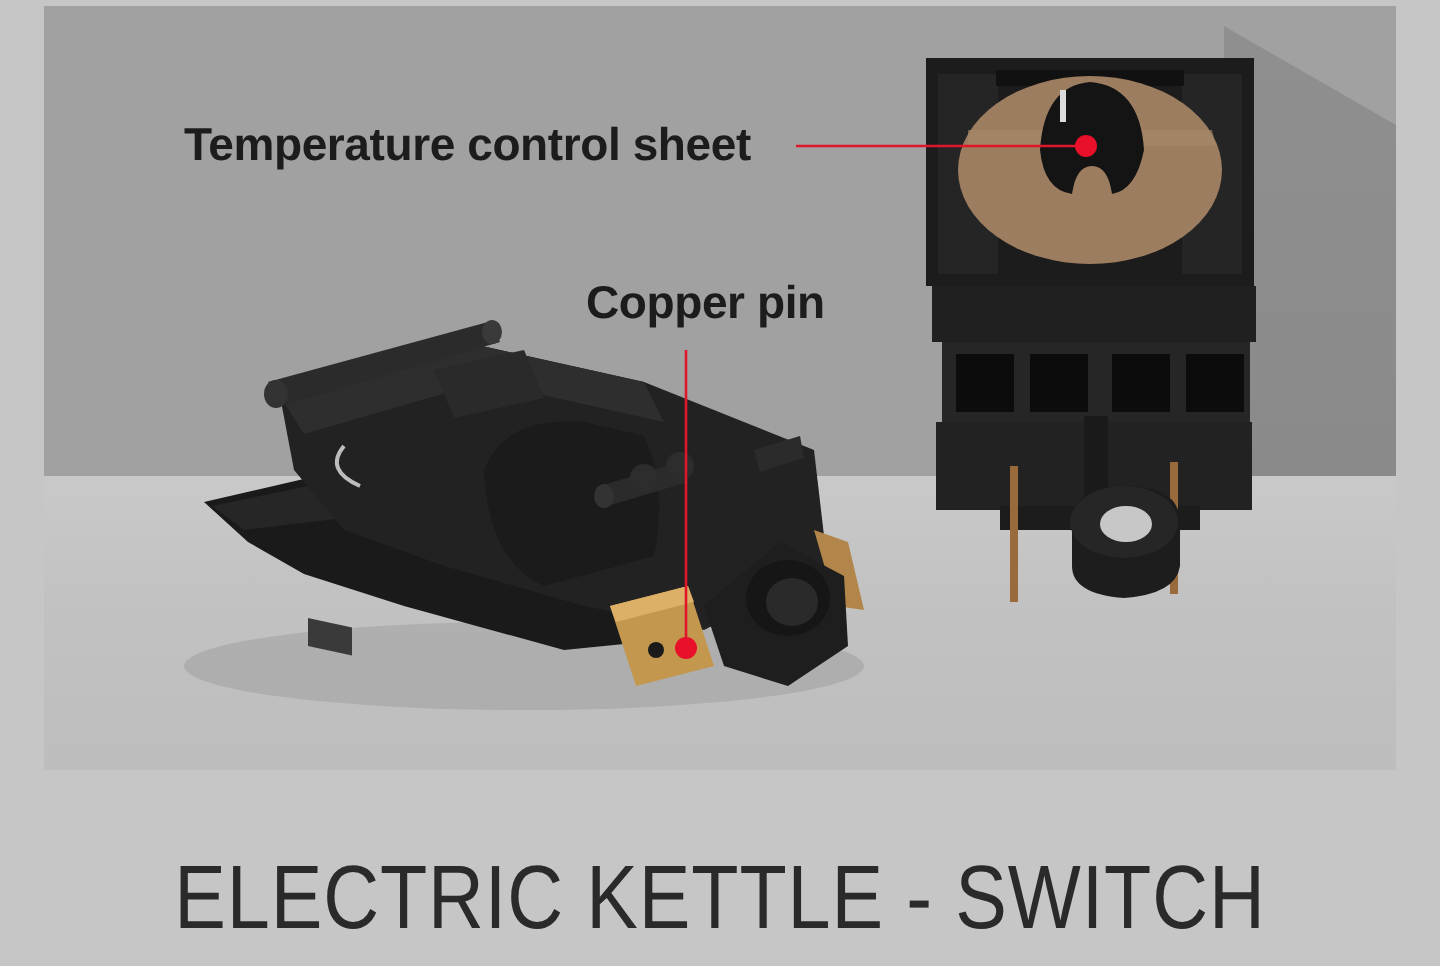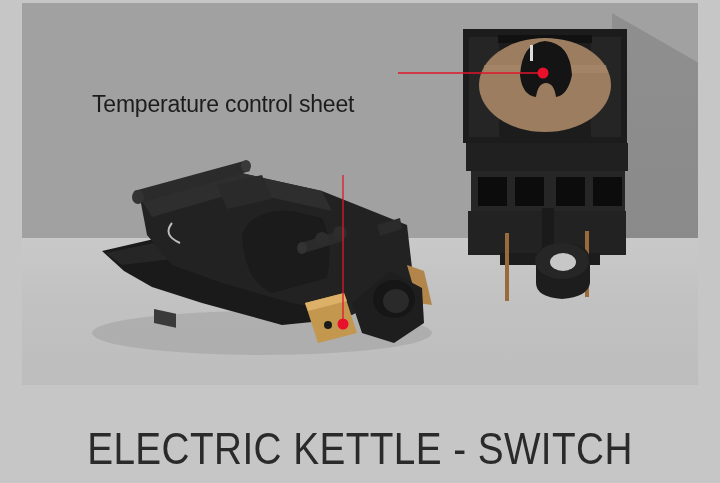--- a/index.html
+++ b/index.html
@@ -18,23 +18,22 @@
     position:absolute; left:0; top:235px; width:676px; height:147px;
     background:linear-gradient(180deg,#c9c9c9 0%,#c2c2c2 40%,#bdbdbd 100%);
   }
   .shadow-right {
     position:absolute; left:590px; top:10px; width:86px; height:225px;
     background:linear-gradient(180deg,#8f8f8f 0%,#8a8a8a 100%);
     clip-path:polygon(0 0, 100% 22%, 100% 100%, 0 100%);
   }
   .photo-svg { position:absolute; left:0; top:0; }
   .label {
-    position:absolute; color:#1c1c1c; font-weight:400; white-space:nowrap;
+    position:absolute; color:#1c1c1c; font-weight:700; white-space:nowrap;
     letter-spacing:-0.2px;
-    margin-top:32px;
   }
   .label-temp { left:70px; top:56px; font-size:23px; }
   .label-copper { left:271px; top:135px; font-size:23px; }
   .title {
     position:absolute; left:0; width:720px; top:423px; text-align:center;
     font-size:45px; color:#2a2a2a; letter-spacing:0.5px;
     transform:scaleX(0.86); transform-origin:center;
     font-weight:400;
   }
 </style>
@@ -121,15 +120,16 @@
 
     <g>
       <line x1="376" y1="70" x2="520" y2="70" stroke="#e0162b" stroke-width="1.3"></line>
       <circle cx="521" cy="70" r="5.5" fill="#e8102a"></circle>
       <line x1="321" y1="172" x2="321" y2="320" stroke="#e0162b" stroke-width="1.3"></line>
       <circle cx="321" cy="321" r="5.5" fill="#e8102a"></circle>
     </g>
   </svg>
 
   <div class="label label-temp">Temperature control sheet</div>
+  <div class="label label-copper">Copper pin</div>
 </div>
 
 <div class="title">ELECTRIC KETTLE - SWITCH</div>
 
 </body></html>

